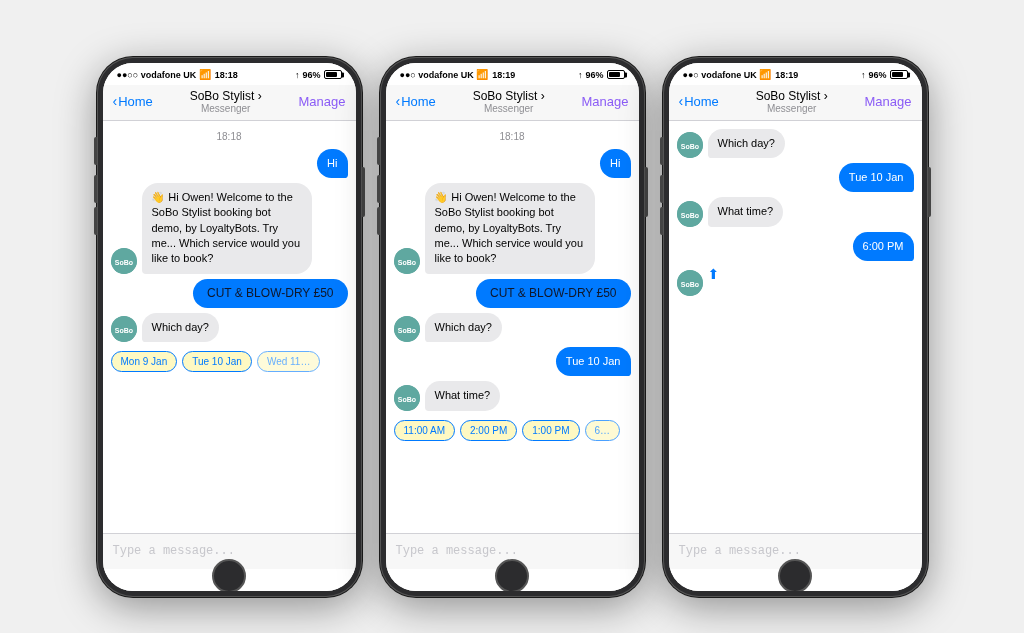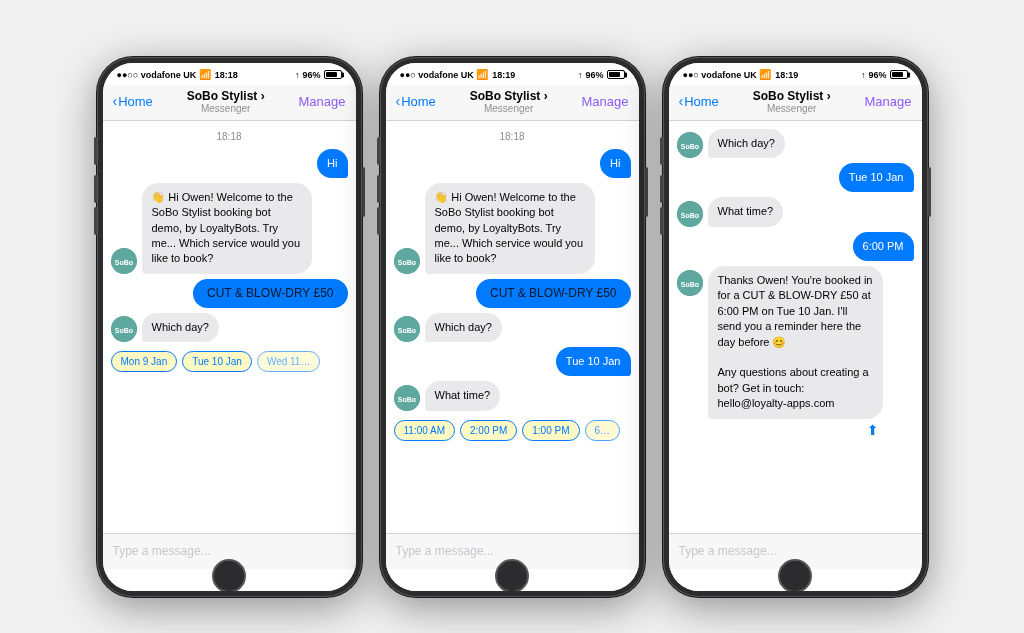--- a/index.html
+++ b/index.html
@@ -122,21 +122,21 @@
       justify-content: space-between;
     }
     .nav-back {
       display: flex; align-items: center;
       color: #007aff;
       font-size: 13px;
       font-weight: 400;
     }
     .nav-back .chevron { font-size: 14px; margin-right: 1px; }
     .nav-center { text-align: center; }
-    .nav-title { font-size: 12px; font-weight: 700; color: #000; }
+    .nav-title { font-size: 12px; font-weight: 400; color: #000; }
     .nav-subtitle { font-size: 10px; color: #8e8e93; }
     .nav-manage { color: #8b5cf6; font-size: 13px; font-weight: 400; }
 
     
     .chat-area {
       flex: 1;
       overflow: hidden;
       background: #fff;
       display: flex;
       flex-direction: column;
@@ -222,20 +222,21 @@
     }
 
     
     .input-bar {
       display: flex;
       align-items: center;
       padding: 6px 10px;
       border-top: 1px solid #d1d1d6;
       background: #f7f7f7;
       height: 36px;
+      font-family: Liberation Mono, monospace;
     }
     .input-placeholder {
       font-size: 12px;
       color: #c7c7cc;
       flex: 1;
     }
 
     
     .home-btn-area {
       height: 22px;
@@ -471,21 +472,20 @@
           <div class="bubble outgoing">6:00 PM</div>
         </div>
         <div class="msg-row left" style="align-items:flex-start;">
           <div class="avatar" style="margin-top:4px;">
             <svg width="26" height="26" viewBox="0 0 26 26">
                 <circle cx="13" cy="13" r="13" fill="#5fa8a0"></circle>
                 <text x="13" y="17" text-anchor="middle" font-size="7" fill="white" font-weight="bold">SoBo</text>
               </svg>
           </div>
           <div style="display:flex;flex-direction:column;gap:3px;max-width:175px;">
-            <div class="bubble incoming" style="max-width:175px;">Thanks Owen! You're booked in for a CUT &amp; BLOW-DRY £50 at 6:00 PM on Tue 10 Jan. I'll send you a reminder here the day before 😊<br><br>Any questions about creating a bot? Get in touch: hello@loyalty-apps.com</div>
             <div style="display:flex;justify-content:flex-end;padding-right:4px;">
               <span style="color:#007aff;font-size:14px;">⬆</span>
             </div>
           </div>
         </div>
       </div>
       <div class="input-bar">
         <span class="input-placeholder">Type a message...</span>
       </div>
       <div class="home-btn-area">

